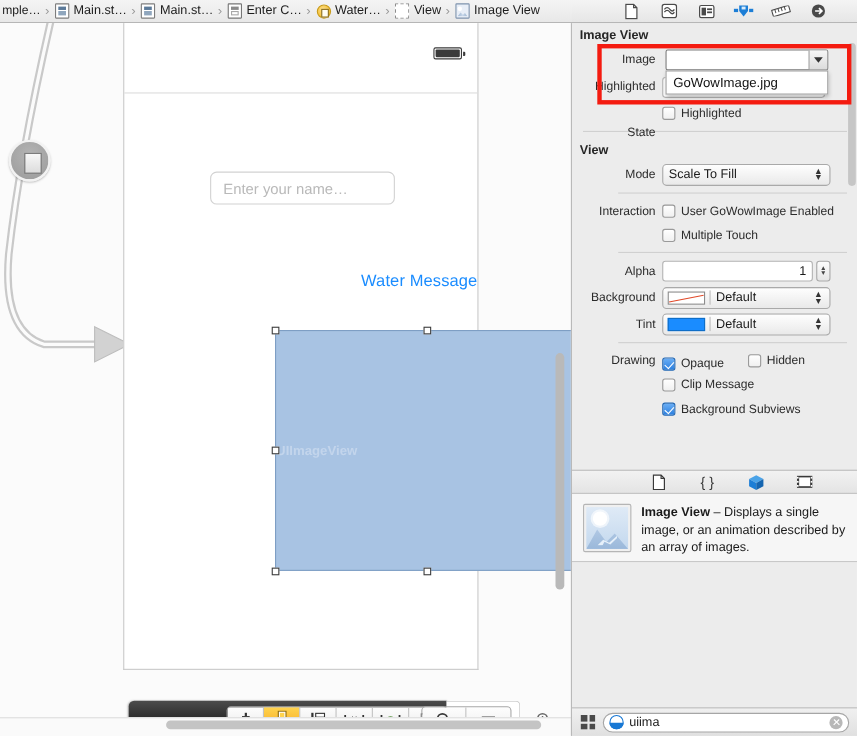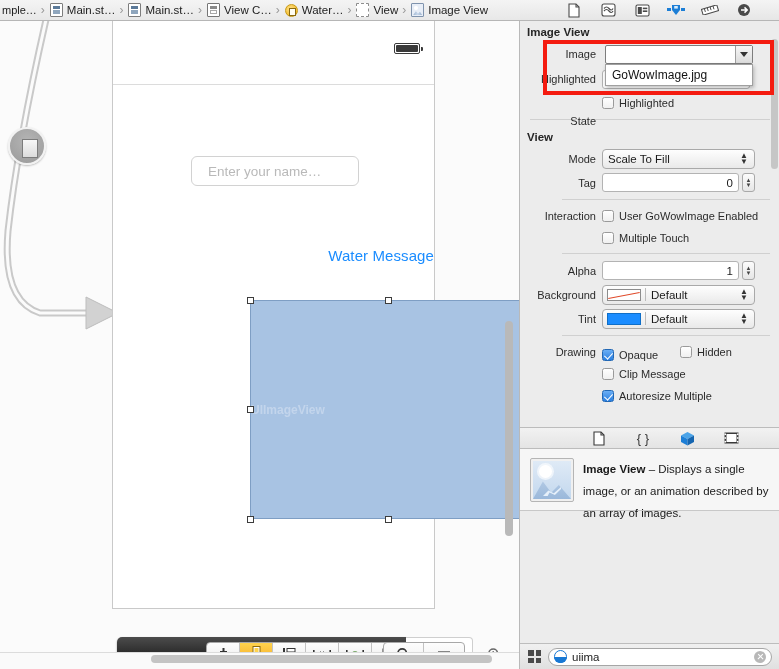--- a/index.html
+++ b/index.html
@@ -114,21 +114,21 @@
     background: #3a3a3a; border-radius: 1px;
   }
   .battery:after {
     content: ""; position: absolute; right: -3.5px; top: 3px; width: 2px; height: 4px;
     background: #3a3a3a; border-radius: 0 1px 1px 0;
   }
 
   .namefield {
     position: absolute; left: 78px; top: 135px; width: 168px; height: 30px;
     border: 1px solid #d2d2d2; border-radius: 6px; background: #fff;
-    display: flex; align-items: center; padding-left: 16px;
+    display: flex; align-items: center; padding-left: 11px;
     color: #b9b9b9; font-size: 13.5px;
   }
   .watermsg {
     position: absolute; left: 0; right: 0; top: 226px; text-align: right;
     color: #1a8cff; font-size: 15px; letter-spacing: .1px;
   }
 
   
   .imgview {
     position: absolute; left: 137px; top: 279px; width: 278px; height: 219px;
@@ -308,21 +308,21 @@
   .lt-mtn {
     position: absolute; left: 2px; right: 2px; bottom: 2px; height: 22px;
     background: linear-gradient(to bottom, #b6cce6, #9ab8da);
     clip-path: polygon(0 100%, 26% 20%, 48% 72%, 68% 36%, 100% 100%);
   }
   .lt-riv {
     position: absolute; left: 12px; bottom: 5px; width: 18px; height: 9px;
     background: #e6f0fa;
     clip-path: polygon(0 100%, 30% 40%, 60% 70%, 100% 0, 100% 22%, 66% 88%, 36% 62%, 26% 100%);
   }
-  .lib-desc { font-size: 11.5px; line-height: 22px; color: #1a1a1a; }
+  .lib-desc { font-size: 11.5px; line-height: 16px; color: #1a1a1a; }
   .lib-desc b { font-weight: bold; }
 
   
   .filterbar {
     position: absolute; left: 0; bottom: 0; width: 260px; height: 26px;
     background: linear-gradient(to bottom, #f0f0f0, #e0e0e0);
     border-top: 1px solid #bdbdbd;
     display: flex; align-items: center; padding: 0 8px;
   }
   .grid-icon { width: 13px; height: 13px; display: grid; grid-template: 1fr 1fr / 1fr 1fr; gap: 2px; margin-right: 7px; flex:0 0 auto;}
@@ -389,21 +389,21 @@
     <span class="crumb-sep">›</span>
 
     <div class="crumb">
       <span class="cicon ic-file"></span>
       <span class="crumb-label">Main.st…</span>
     </div>
     <span class="crumb-sep">›</span>
 
     <div class="crumb">
       <span class="cicon ic-vc"></span>
-      <span class="crumb-label">View C…</span>
+      <span class="crumb-label">Enter C…</span>
     </div>
     <span class="crumb-sep">›</span>
 
     <div class="crumb">
       <span class="cicon ic-yellow"></span>
       <span class="crumb-label">Water…</span>
     </div>
     <span class="crumb-sep">›</span>
 
     <div class="crumb">
@@ -622,27 +622,20 @@
       <div class="grp-title">View</div>
 
       <div class="row">
         <span class="rlabel" style="width:82px;">Mode</span>
         <div class="popup" style="width:153px;">
           <span>Scale To Fill</span>
           <span class="updown">▲<br>▼</span>
         </div>
       </div>
 
-      <div class="row">
-        <span class="rlabel" style="width:82px;">Tag</span>
-        <div class="txtfield num" style="width:137px;">
-          <span>0</span>
-        </div>
-        <span class="stepper">▲<br>▼</span>
-      </div>
 
       <div class="divider"></div>
 
       <div class="row" style="height:19px;">
         <span class="rlabel" style="width:82px;">Interaction</span>
         <div class="cbrow">
           <span class="cb"></span>
           <span class="cbtext">User GoWowImage Enabled</span>
         </div>
       </div>
@@ -705,21 +698,21 @@
         <div class="cbrow">
           <span class="cb"></span>
           <span class="cbtext">Clip Message</span>
         </div>
       </div>
 
       <div class="row" style="height:19px;">
         <span class="rlabel" style="width:82px;"></span>
         <div class="cbrow">
           <span class="cb on"></span>
-          <span class="cbtext">Autoresize Multiple</span>
+          <span class="cbtext">Background Subviews</span>
         </div>
       </div>
 
       <div class="combo">
         <div class="combo-arrow">
           <span class="caret-dn"></span>
         </div>
       </div>
       <div class="autolist">
         <span>GoWowImage.jpg</span>

